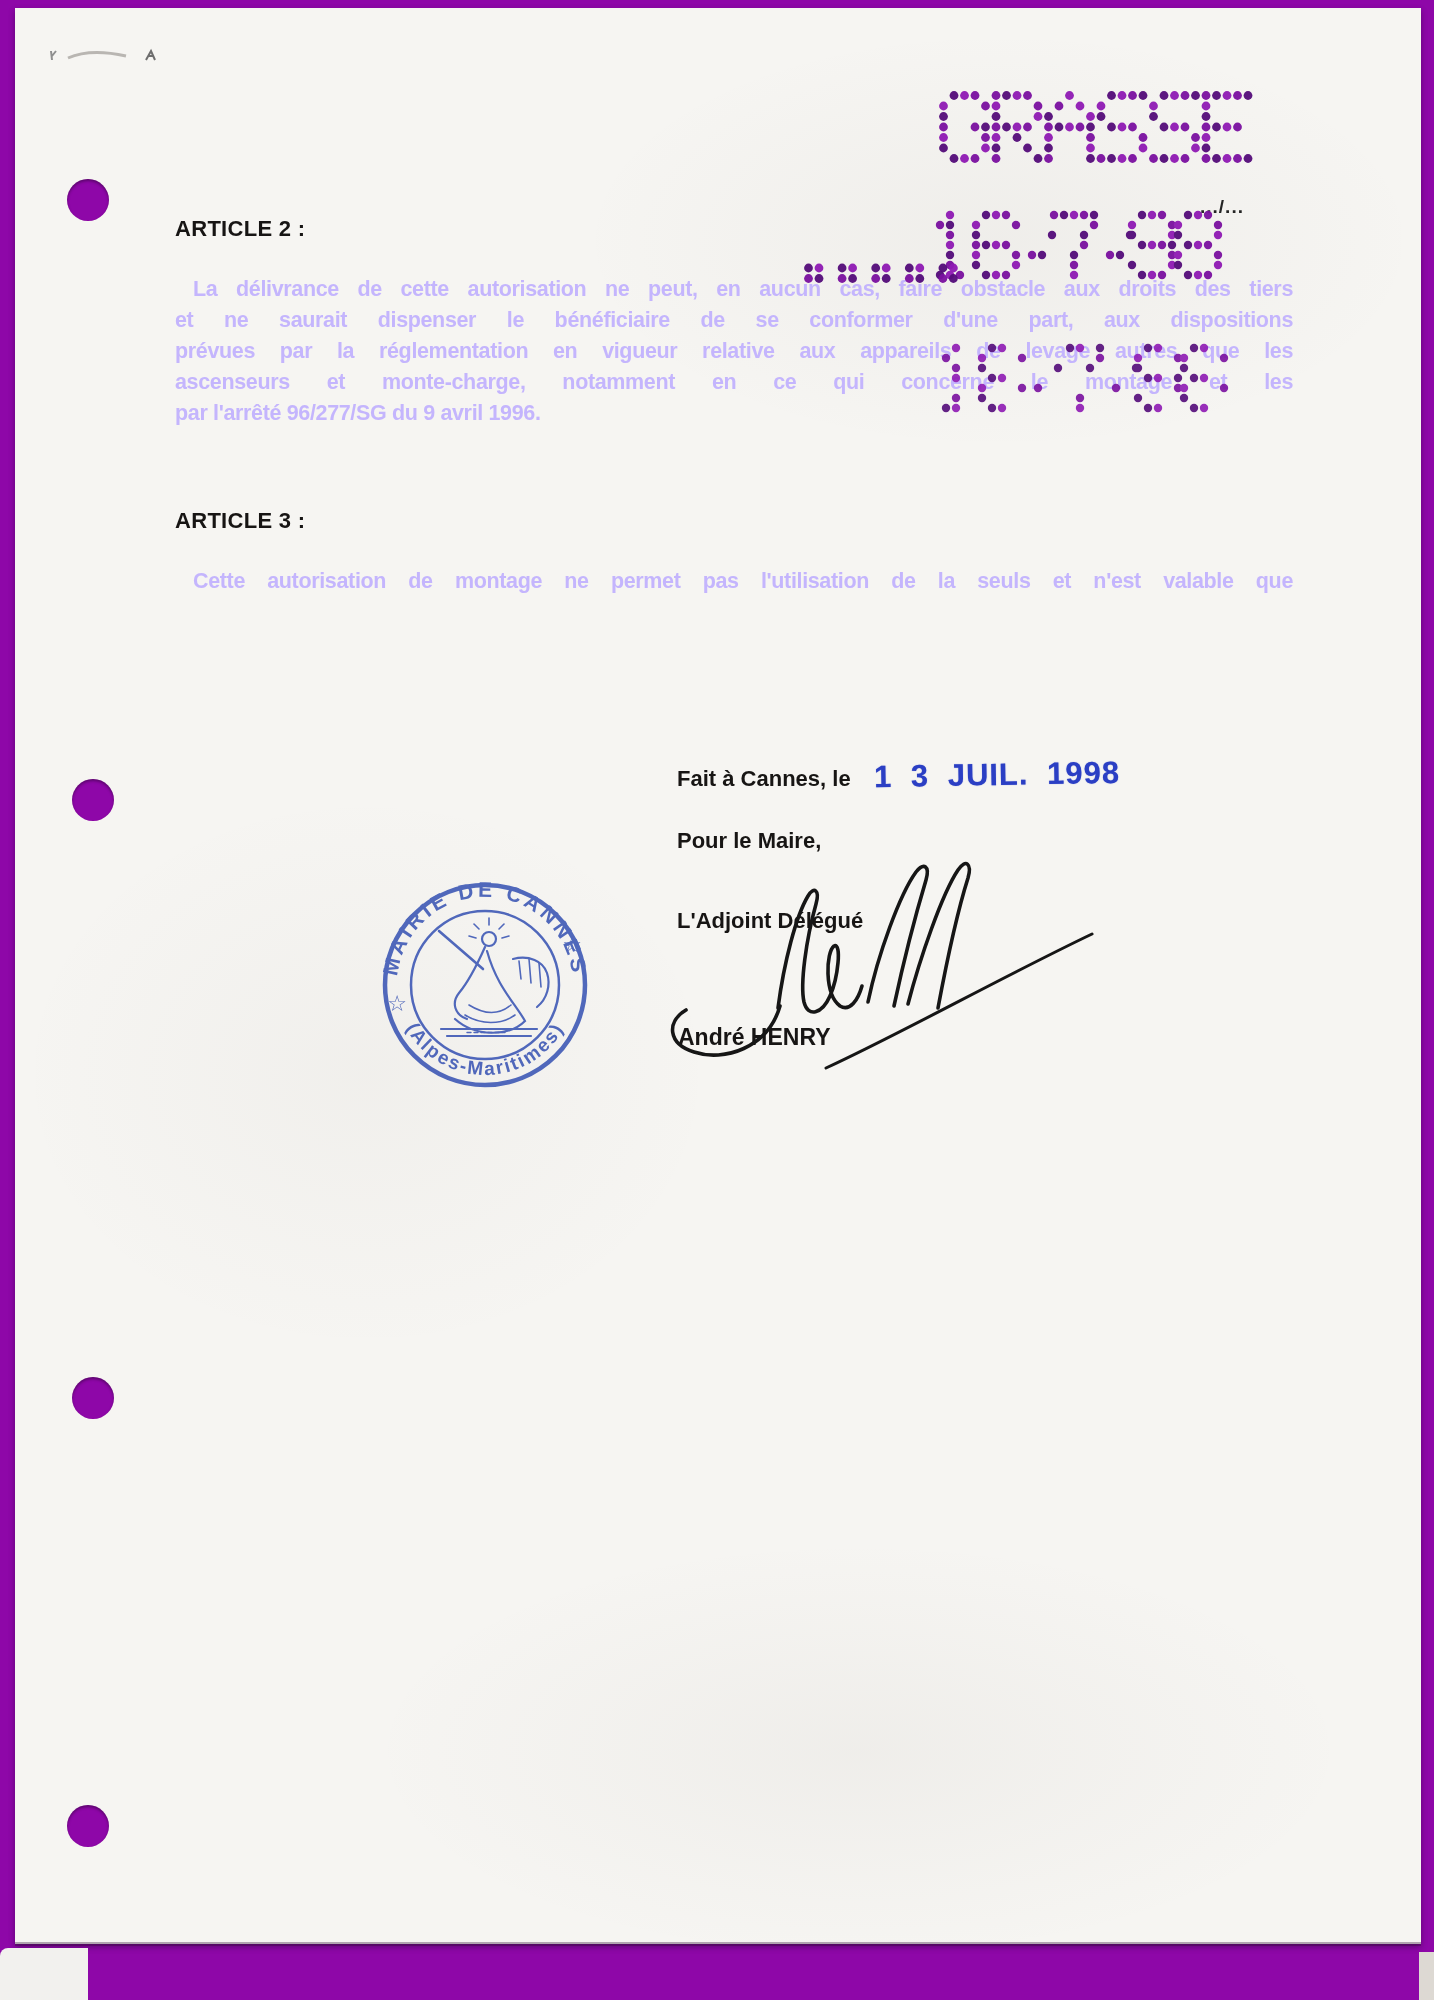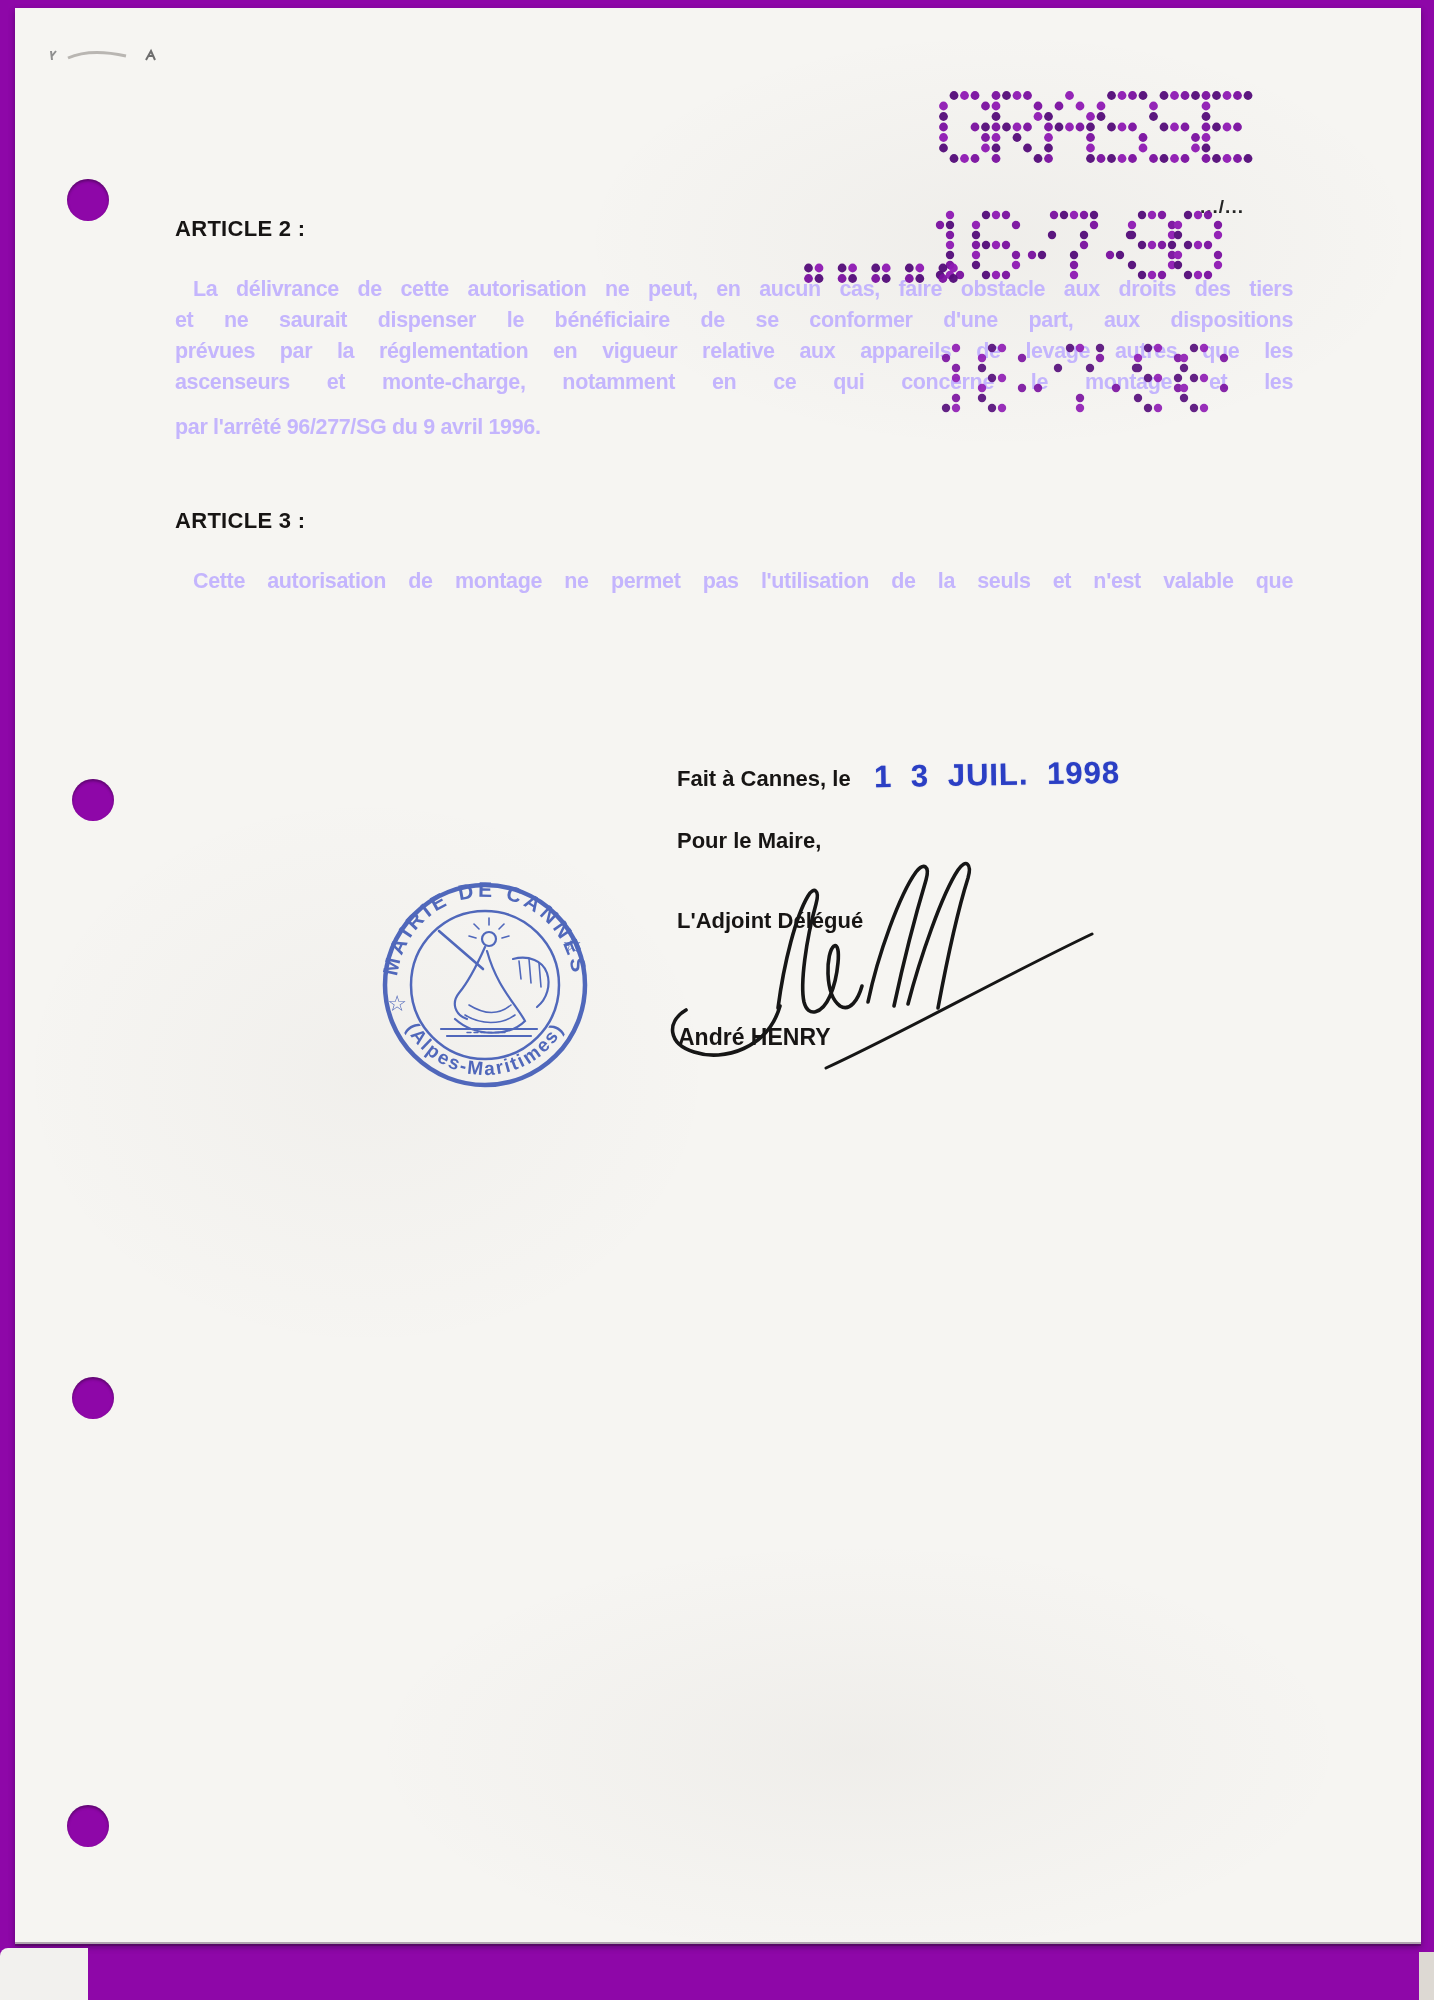--- a/index.html
+++ b/index.html
@@ -18,21 +18,21 @@
   .lid-right{position:absolute;left:1419px;top:1952px;width:15px;height:48px;background:#ddd9d3;}
   .edge-shadow{position:absolute;left:15px;top:1942px;width:1406px;height:4px;background:rgba(50,15,55,.35);}
   
   .hole{position:absolute;width:42px;height:42px;border-radius:50%;background:#8e07a8;
         box-shadow:inset 0 2px 3px rgba(0,0,0,.35);}
   
   .txt{position:absolute;color:#171514;}
   .h-art{font-size:22px;font-weight:700;letter-spacing:.3px;}
   .para{width:1118px;font-size:21.5px;font-weight:700;line-height:31px;letter-spacing:-0.35px;color:#c4b5fd;}
   .jline{text-align:justify;text-align-last:justify;white-space:normal;}
-  .jline.last{text-align-last:left;margin-top:14px;}
+  .jline.last{text-align-last:left;}
   .indent{text-indent:18px;}
   .sign-label{font-size:22px;font-weight:700;margin-left:14px;}
   .date-stamp{position:absolute;color:#2b3fc4;font-size:31px;font-weight:700;letter-spacing:1px;word-spacing:9px;
               transform:rotate(-1deg);text-shadow:0 0 1px rgba(43,63,196,.55);}
   .cont-mark{position:absolute;font-size:19px;font-weight:700;letter-spacing:1px;color:#242424;}
   .dotline{position:absolute;left:0;top:0;}
   svg{display:block;}
 </style>
 </head>
 <body>

